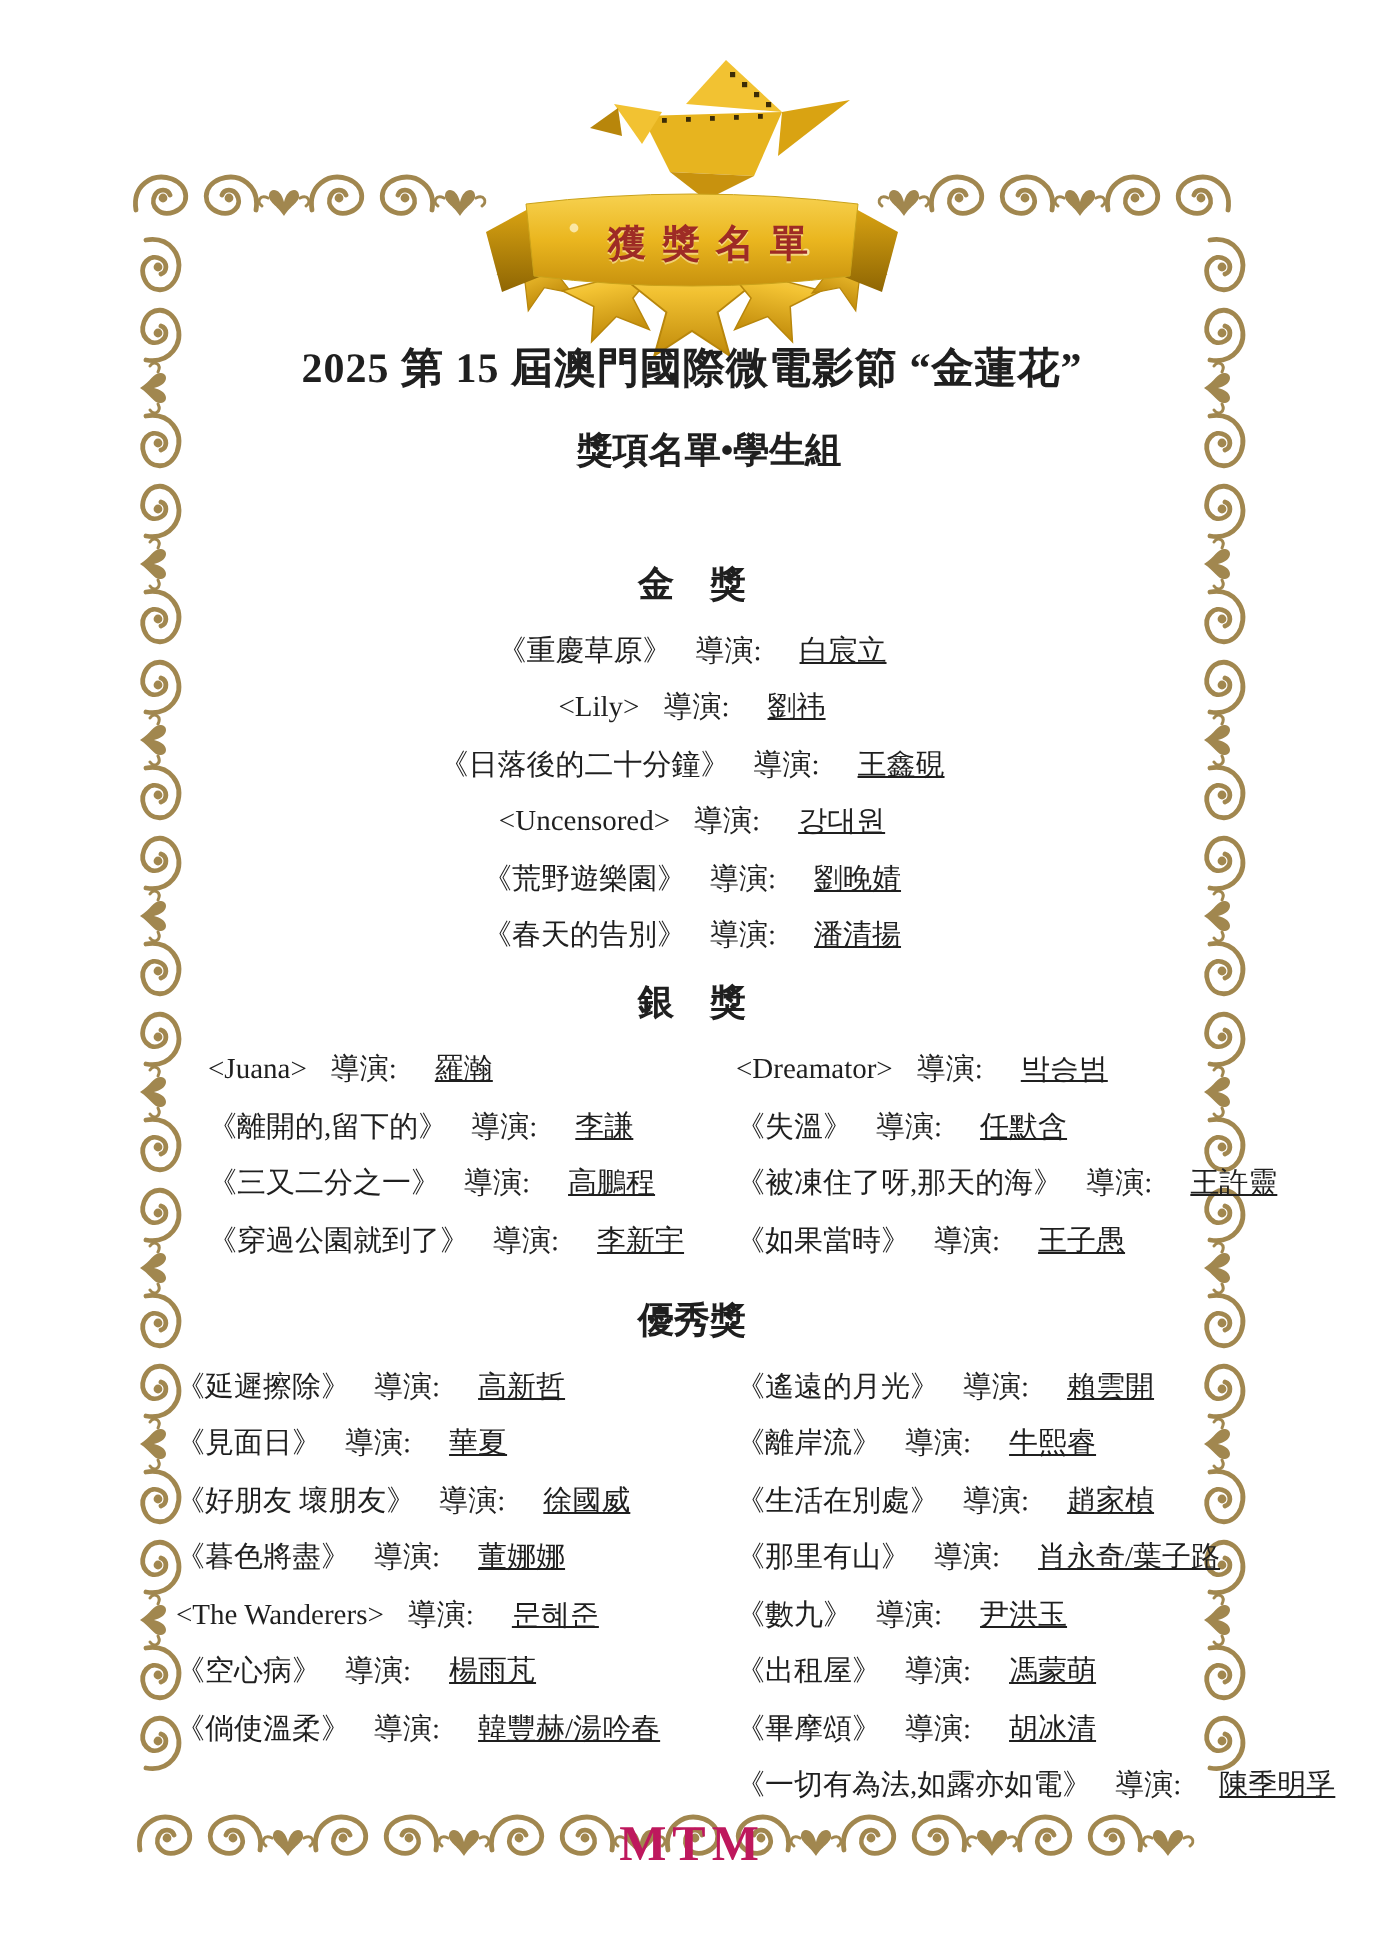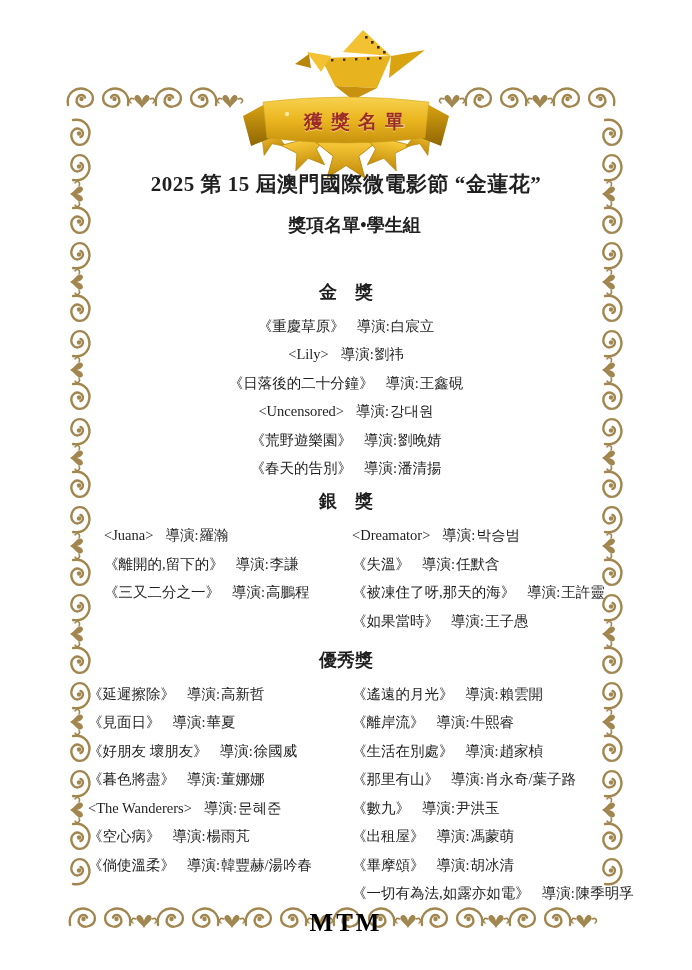--- a/index.html
+++ b/index.html
@@ -18,28 +18,28 @@
   .content{position:absolute;left:88px;right:88px;top:170px;}
   .title{margin:0;text-align:center;font-size:21px;font-weight:700;letter-spacing:.5px;}
   .subtitle{margin:15px 0 0;text-align:center;font-size:18px;font-weight:700;padding-left:17px;}
   .sec-h{margin:0;text-align:center;font-size:18px;font-weight:700;}
   .sec-gold .sec-h{margin-top:43px;}
   .sec-silver .sec-h{margin-top:7px;}
   .sec-exc .sec-h{margin-top:13px;font-family:Liberation Serif, serif;}
   .rows{margin-top:8px;}
   .row{font-size:14.5px;line-height:28.4px;white-space:nowrap;}
   .center-rows .row{text-align:center;}
-  .two-col{display:grid;grid-template-columns:264px auto;column-gap:0;}
+  .two-col{display:grid;grid-template-columns:264px auto;column-gap:16px;}
   .col{min-width:0;}
   .sec-silver .col-left{padding-left:16px;}
   .dlbl{margin-left:12px;}
-  .dname{margin-left:1px;}
+  .dname{margin-left:19px;text-decoration:underline;}
   .footer{
     position:absolute;left:0;right:0;bottom:33px;text-align:center;
-    color:#000000;font-weight:700;font-size:25px;letter-spacing:3px;
+    color:#be185d;font-weight:700;font-size:25px;letter-spacing:3px;
   }
 </style>
 </head>
 <body>
 
 <div class="page">
 
   <svg class="border-svg" width="692" height="970" viewBox="0 0 692 970" aria-hidden="true">
     <defs>
       <g id="sph">
@@ -201,20 +201,21 @@
       </div>
     </section>
 
     <section class="sec-silver">
       <h3 class="sec-h">銀　獎</h3>
       <div class="rows two-col">
         <div class="col col-left">
           <div class="row"><span class="film">&lt;Juana&gt;</span><span class="dlbl">導演:</span><span class="dname">羅瀚</span></div>
           <div class="row"><span class="film">《離開的,留下的》</span><span class="dlbl">導演:</span><span class="dname">李謙</span></div>
           <div class="row"><span class="film">《三又二分之一》</span><span class="dlbl">導演:</span><span class="dname">高鵬程</span></div>
+          <div class="row"><span class="film">《穿過公園就到了》</span><span class="dlbl">導演:</span><span class="dname">李新宇</span></div>
         </div>
         <div class="col col-right">
           <div class="row"><span class="film">&lt;Dreamator&gt;</span><span class="dlbl">導演:</span><span class="dname">박승범</span></div>
           <div class="row"><span class="film">《失溫》</span><span class="dlbl">導演:</span><span class="dname">任默含</span></div>
           <div class="row"><span class="film">《被凍住了呀,那天的海》</span><span class="dlbl">導演:</span><span class="dname">王許靈</span></div>
           <div class="row"><span class="film">《如果當時》</span><span class="dlbl">導演:</span><span class="dname">王子愚</span></div>
         </div>
       </div>
     </section>
 

